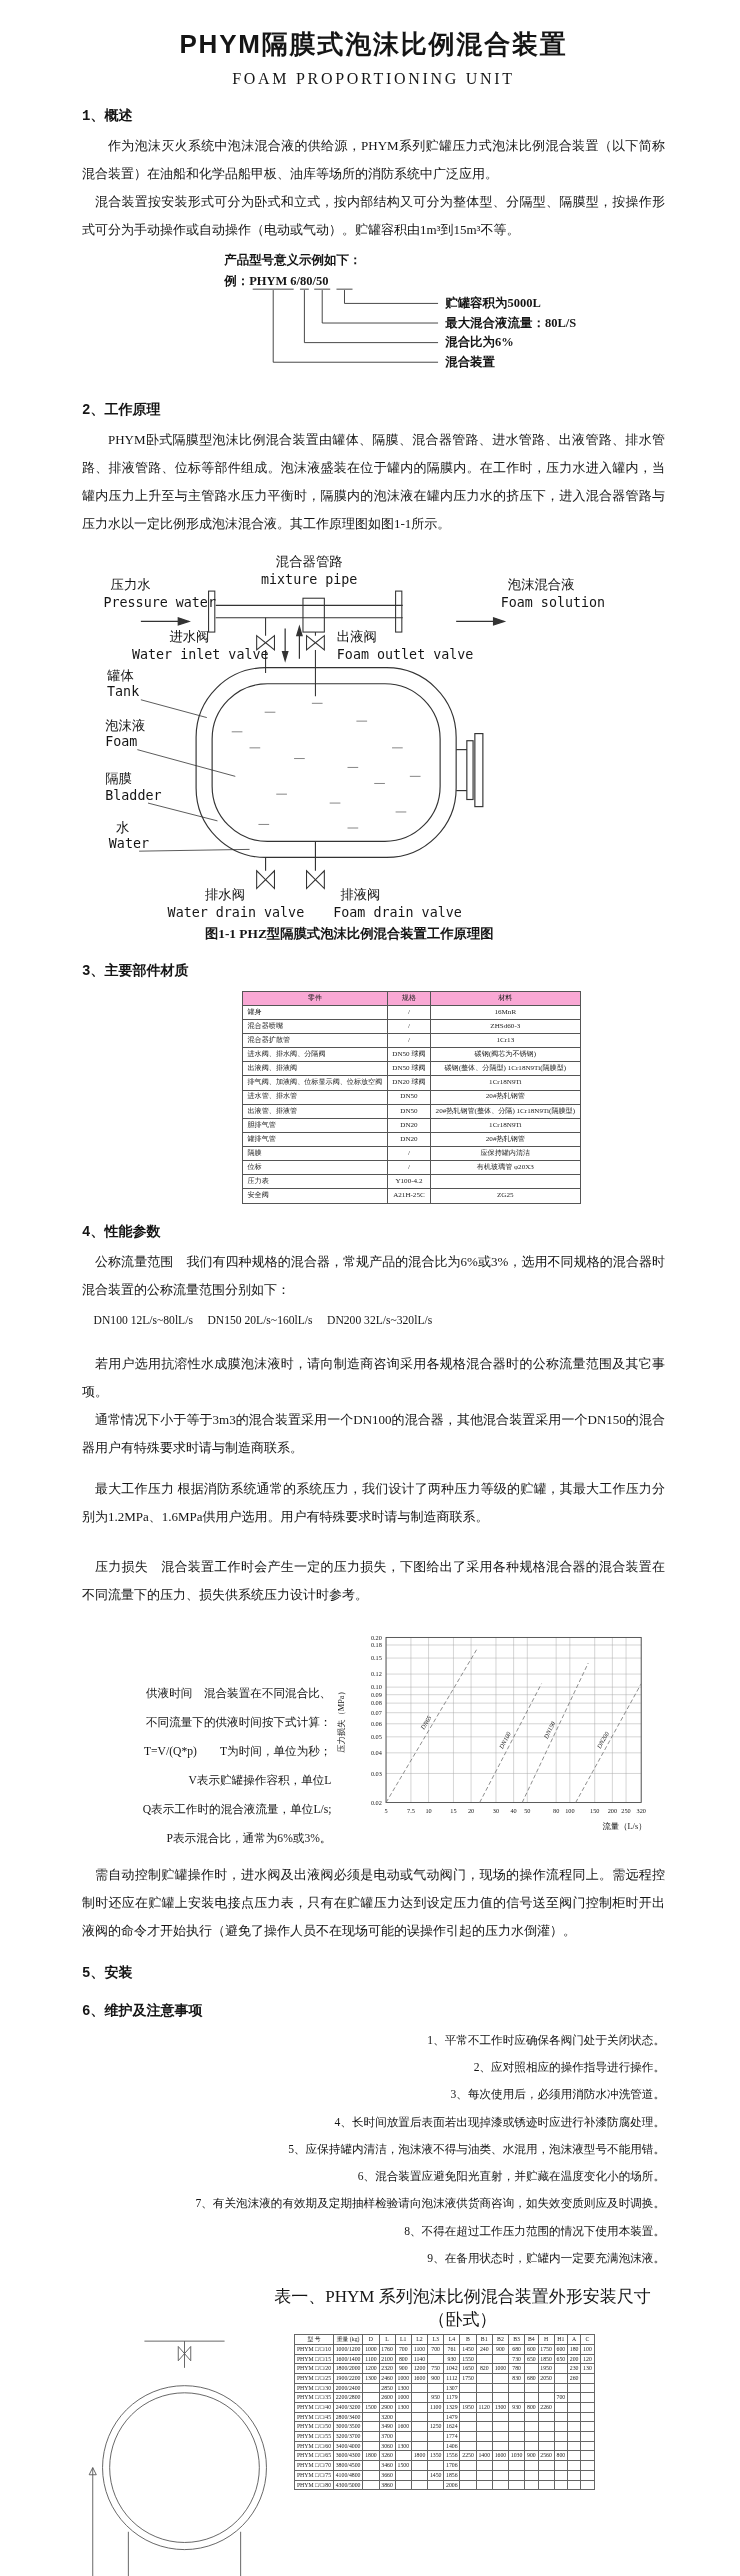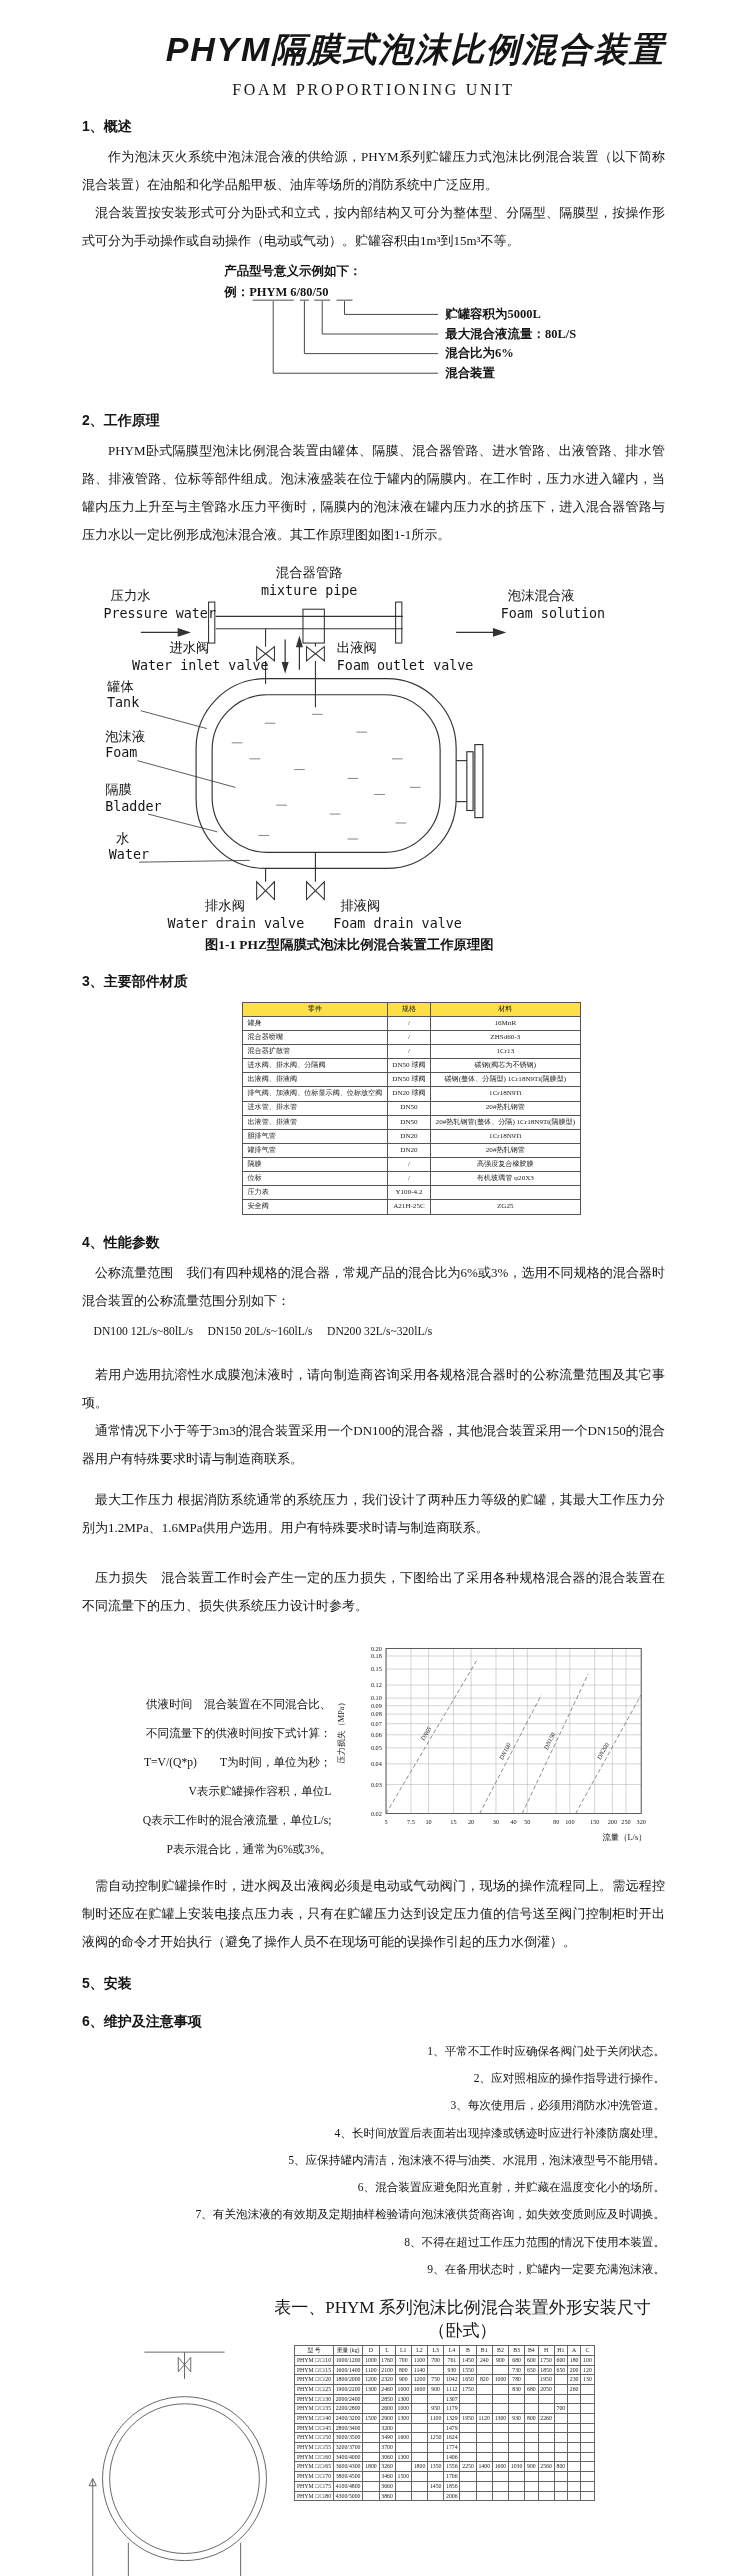--- a/index.html
+++ b/index.html
@@ -1,33 +1,33 @@
 <!DOCTYPE html>
 <html style="font-size:14.3px"><head>
 <meta charset="utf-8">
 <style>
   html,body{margin:0;padding:0;background:#ffffff;}
   body{width:740px;min-height:2576px;color:#151515;
        font-family:"Liberation Serif","DejaVu Serif",serif;}
   .page{padding:23px 75px 36px 82px;position:relative;}
-  .doc-title{text-align:right;font-family:"Liberation Sans","DejaVu Sans",sans-serif;
-             font-weight:bold;font-size:34px;letter-spacing:1.8px;margin:3.6px 0 1.8px;font-style:italic;}
+  .doc-title{text-align:center;font-family:"Liberation Sans","DejaVu Sans",sans-serif;
+             font-weight:bold;font-size:26px;letter-spacing:1.8px;margin:3.6px 0 1.8px;}
   .doc-subtitle{text-align:center;font-size:16px;letter-spacing:2.7px;margin:8px 0 16px;}
-  h2.sec{font-family:Liberation Sans, sans-serif;font-weight:bold;
+  h2.sec{font-family:Liberation Mono, monospace;font-weight:bold;
          font-size:14px;margin:19.6px 0 7.1px;}
   p.body{font-size:13px;line-height:2.15;margin:0;text-indent:2em;text-align:justify;}
   p.body.noind{text-indent:1em;}
   .flowline{font-size:11.6px;line-height:2.3;margin:3.6px 0 16px;text-indent:1em;}
   .items div{font-size:11.6px;line-height:2.35;text-align:right;}
   .model-svg{display:block;margin:3.6px 0 0 62px;}
   .fig-svg{display:block;margin:5.3px auto 0;}
   .mat-table{border-collapse:collapse;margin:10.7px 0 0 160px;
              font-size:7.1px;line-height:1.6;color:#222;}
   .mat-table th,.mat-table td{border:0.9px solid #555;padding:0.9px 4.5px;text-align:center;font-weight:normal;}
-  .mat-table th{background:#fde047;margin-left:32px;}
+  .mat-table th{background:#f9a8d4;margin-left:32px;}
   .mat-table td:first-child{text-align:left;}
   .chart-row{display:flex;align-items:flex-start;margin:9px 0 3.6px;}
   .supply-block{width:267px;padding-top:62px;}
   .supply-block div{font-size:11.6px;line-height:2.5;}
   .dims-caption{font-size:17px;text-align:center;margin:12.5px 0 3.6px;}
   .dims-row{display:flex;align-items:flex-start;gap:7.1px;}
   .dims-table{border-collapse:collapse;font-size:5.8px;line-height:1.5;color:#222;}
   .dims-table th,.dims-table td{border:0.9px solid #666;padding:0 1.8px;text-align:center;font-weight:normal;
                                 white-space:nowrap;}
   .gap-s{height:12.5px;}
@@ -230,21 +230,21 @@
           <td>1Cr18N9Ti</td>
         </tr>
         <tr>
           <td>罐排气管</td>
           <td>DN20</td>
           <td>20#热轧钢管</td>
         </tr>
         <tr>
           <td>隔膜</td>
           <td>/</td>
-          <td>高强度复合橡胶膜</td>
+          <td>应保持罐内清洁</td>
         </tr>
         <tr>
           <td>位标</td>
           <td>/</td>
           <td>有机玻璃管 φ20X3</td>
         </tr>
         <tr>
           <td>压力表</td>
           <td>Y100-4.2</td>
           <td></td>

